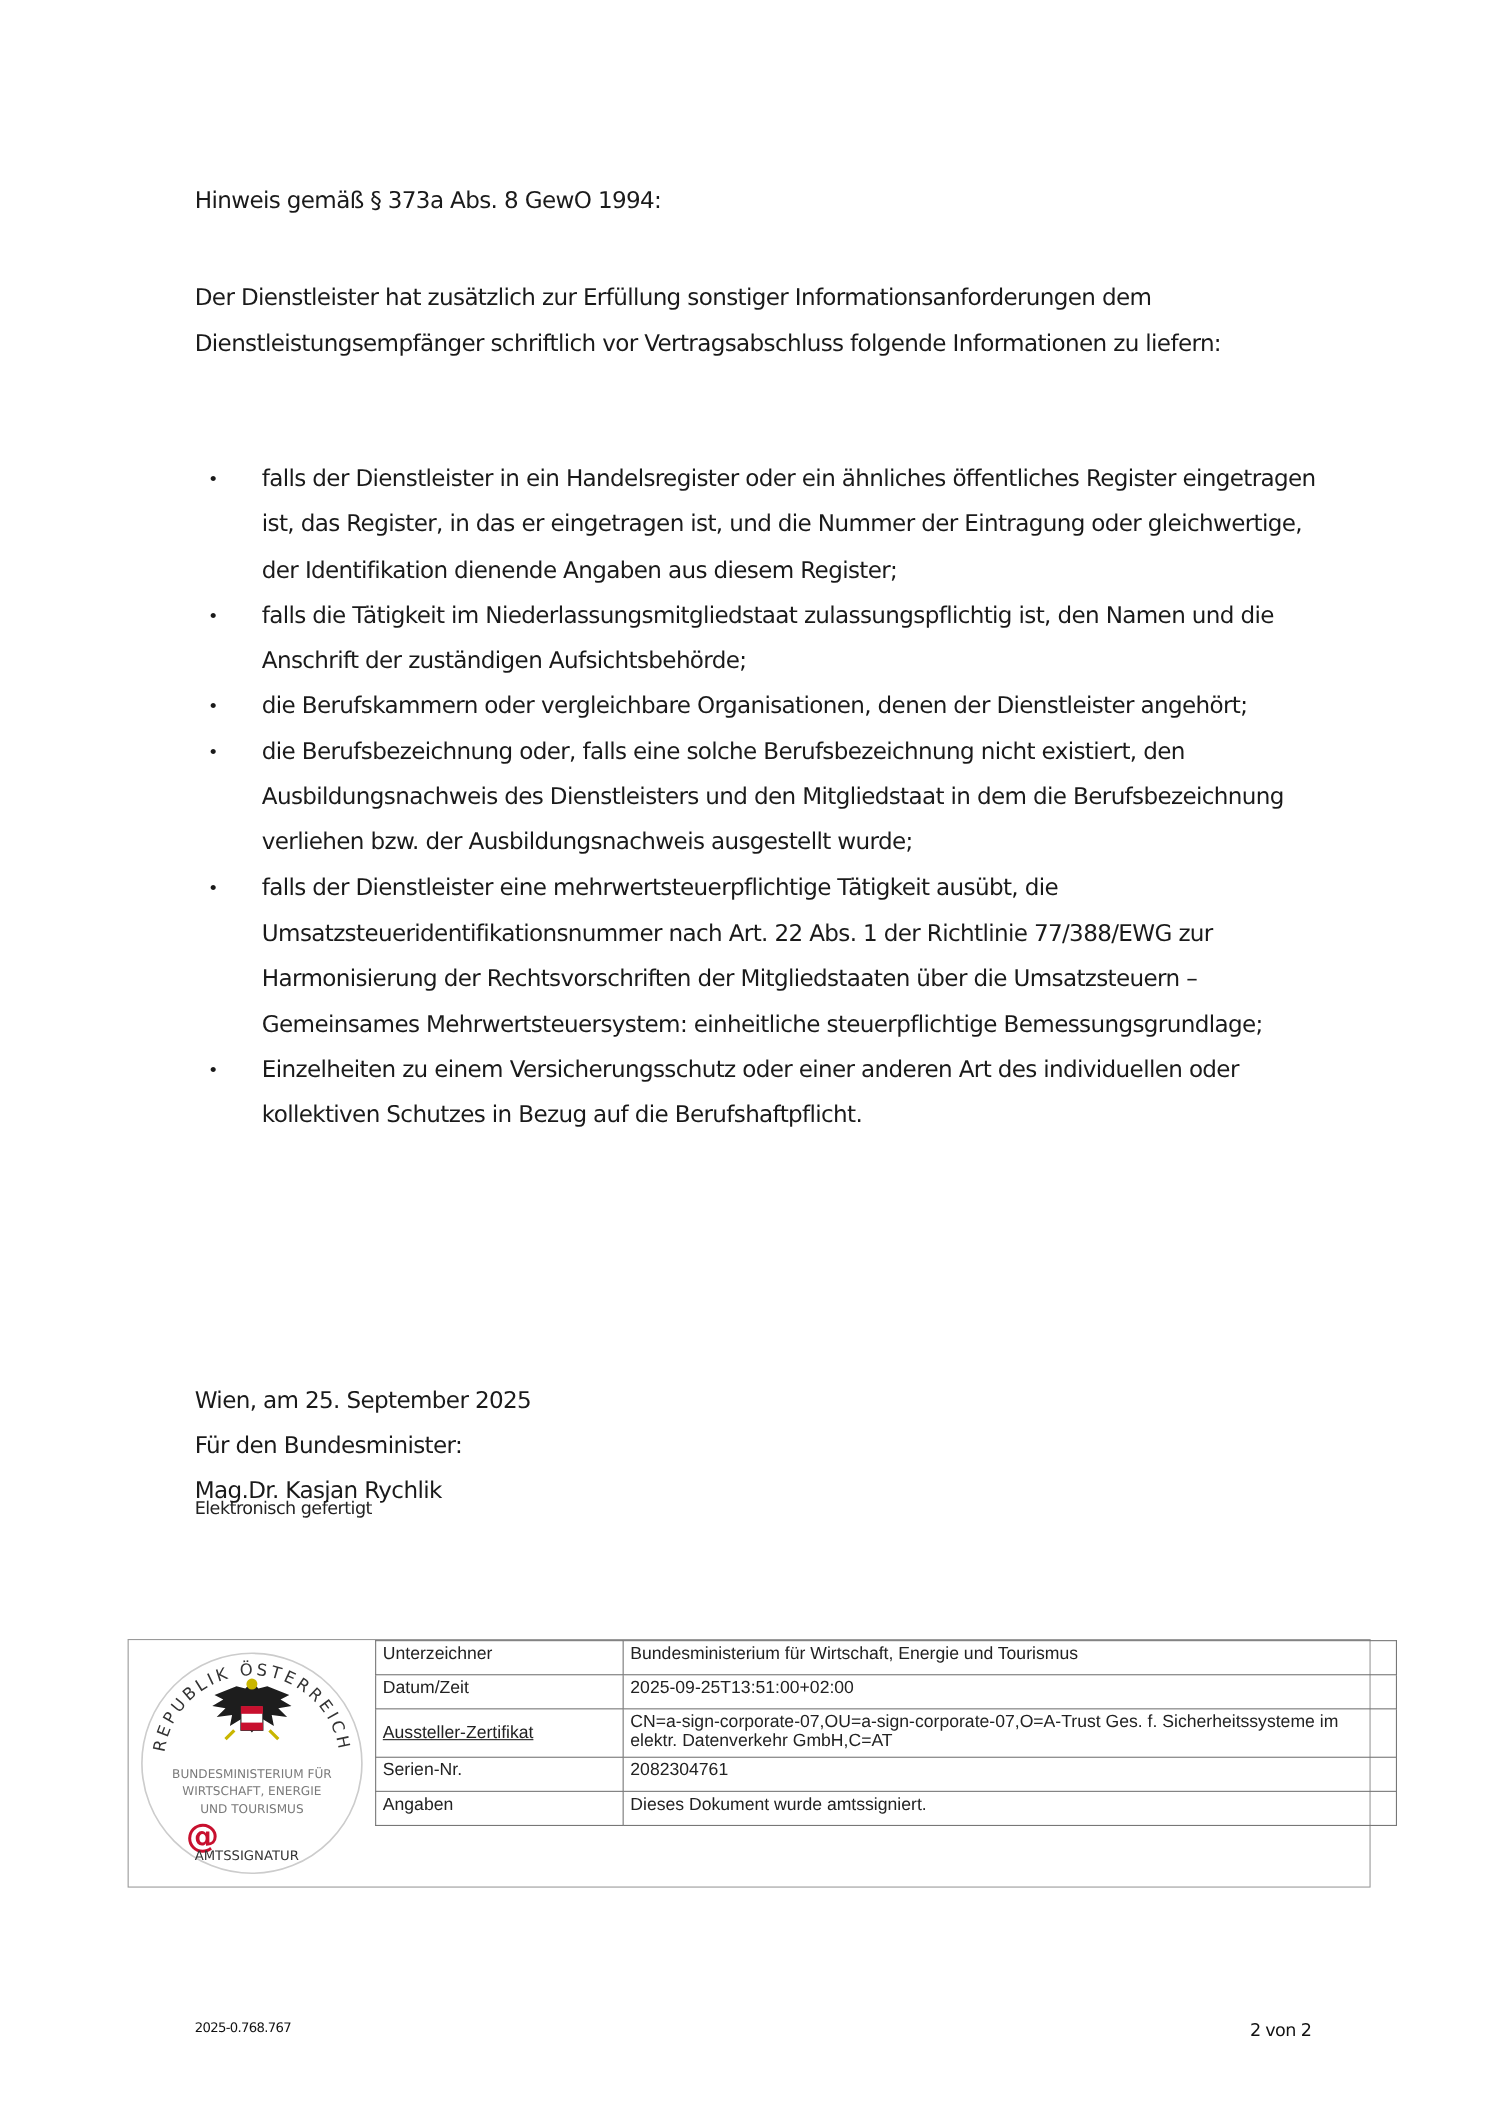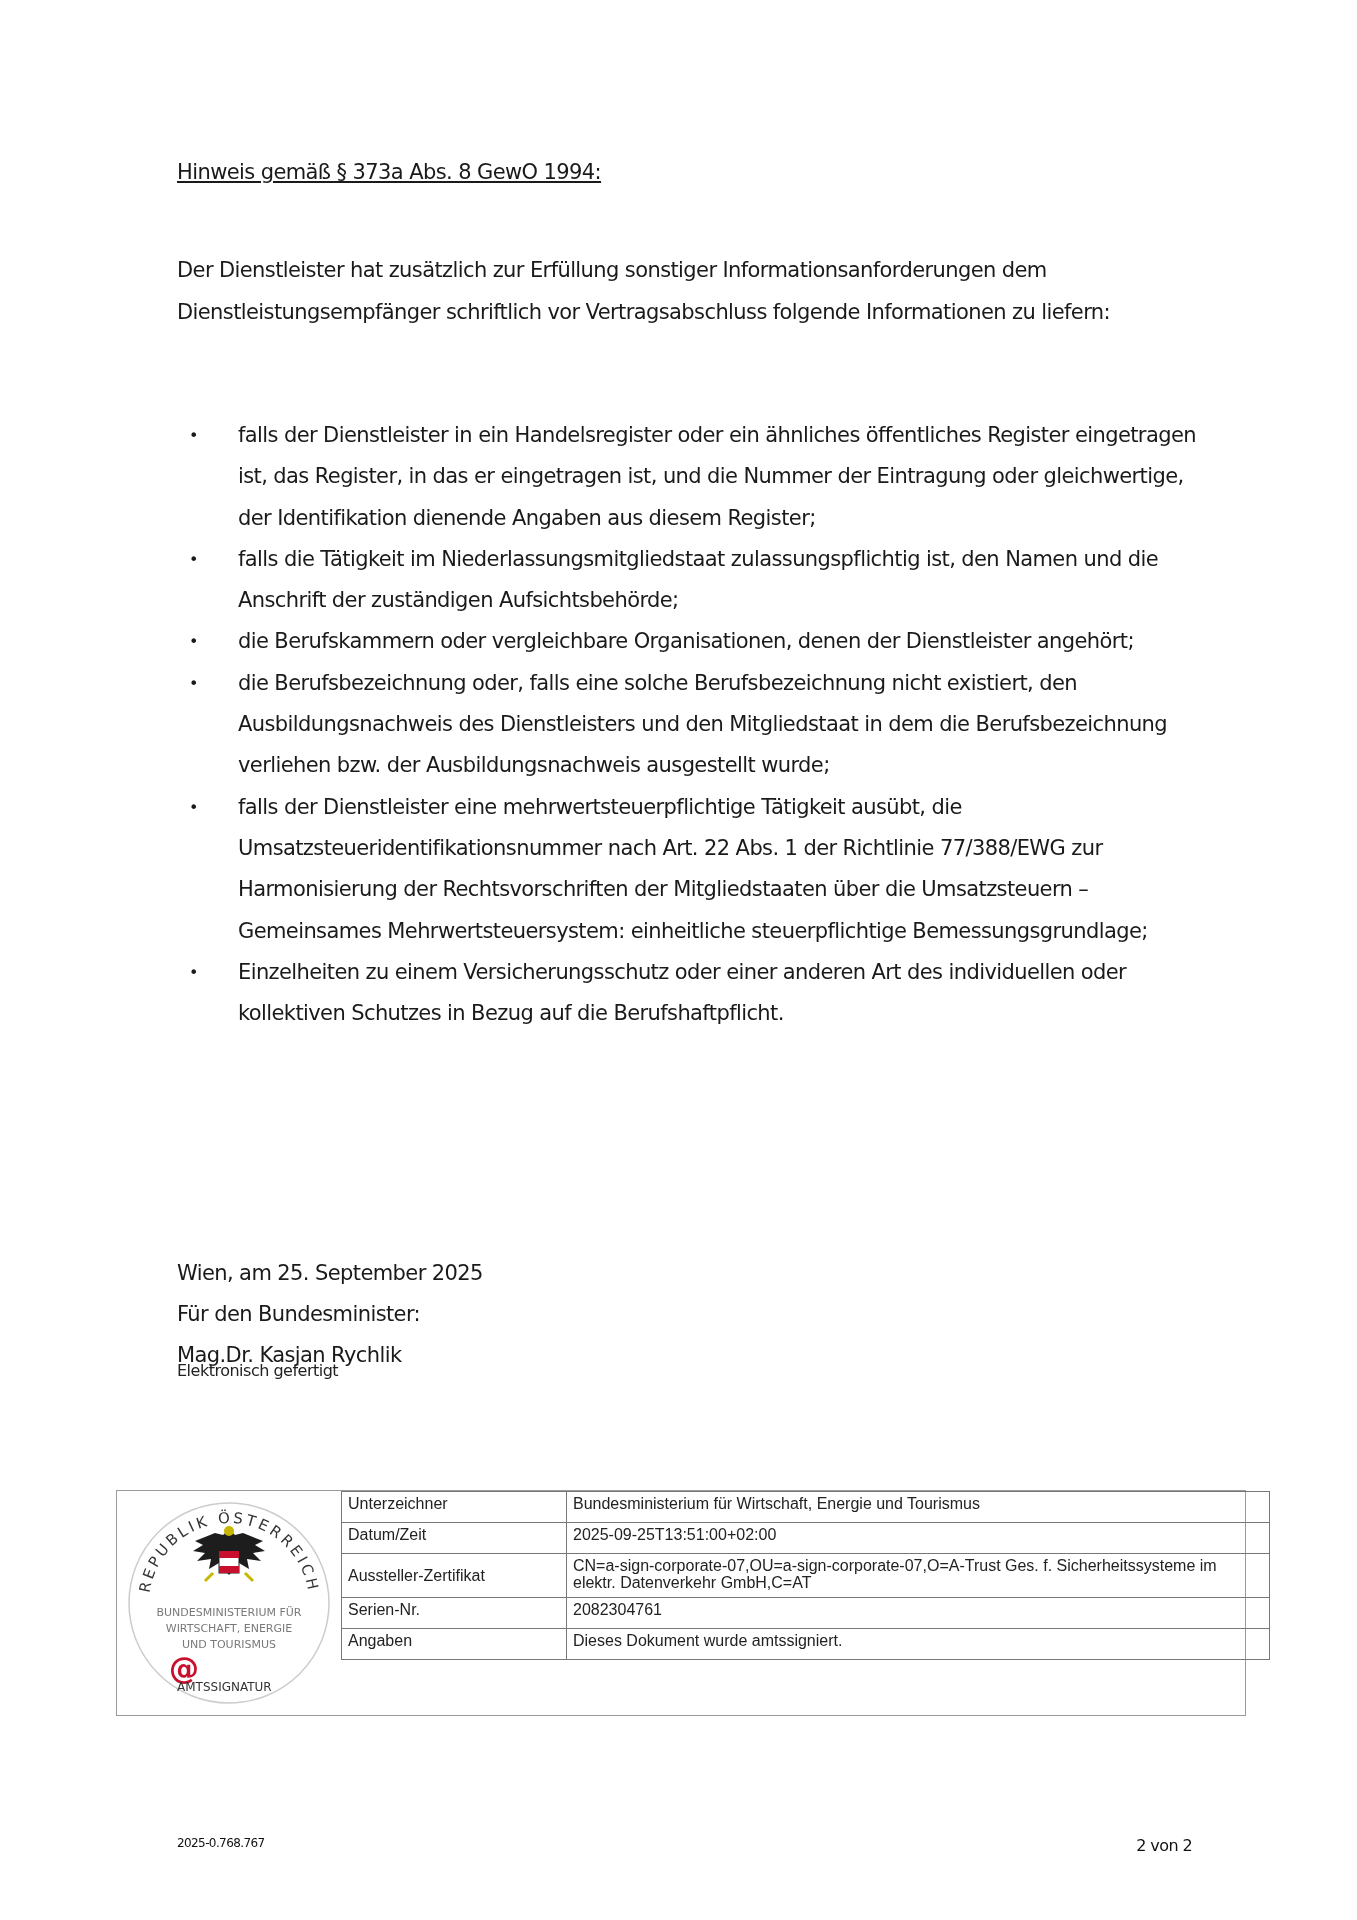--- a/index.html
+++ b/index.html
@@ -1,34 +1,34 @@
 <!DOCTYPE html>
 <html><head>
 <meta charset="utf-8">
 <style>
   html, body { margin: 0; padding: 0; background: #ffffff; }
   body { width: 1357px; height: 1920px; position: relative; overflow: hidden;
          font-family: "Liberation Sans", sans-serif; color: #111; }
   .body-text { font-family: "DejaVu Sans", sans-serif; font-size: 21px; letter-spacing: -0.6px; color: #1a1a1a; }
-  .heading { position: absolute; left: 177px; top: 160px; text-decoration: underline; }
+  .heading { position: absolute; left: 177px; top: 170px; }
   .intro { position: absolute; left: 177px; top: 250px; width: 1030px; line-height: 41.5px; }
   .bullets { position: absolute; left: 177px; top: 415px; width: 1040px; margin: 0; padding: 0; list-style: none; }
   .bullets li { position: relative; padding-left: 61px; line-height: 41.3px; }
   .bullets li .bullet { position: absolute; left: 12px; top: 0; font-size: 16px; }
   .closing { position: absolute; left: 177px; top: 1253px; line-height: 41px; }
   .efert { position: absolute; left: 177px; top: 1361px; font-family: "DejaVu Sans", sans-serif; font-size: 16px; letter-spacing: -0.5px; color: #222; }
   .sigbox { position: absolute; left: 116px; top: 1490px; width: 1130px; height: 226px; border: 1px solid #9a9a9a; box-sizing: border-box; }
   .seal { position: absolute; left: 0; top: 0; width: 224px; height: 224px; }
   .sigtable { position: absolute; left: 224px; top: 0; border-collapse: collapse; width: 929px; font-size: 16px; color: #222; }
   .sigtable td { border: 1px solid #777; padding: 3px 6px; vertical-align: top; line-height: 17px; }
   .sigtable td.k { width: 212px; }
   .sigtable tr.r1 td { height: 24px; }
   .sigtable tr.r2 td { height: 24px; margin-top: 37px; }
   .sigtable tr.r3 td { height: 37px; }
-  .sigtable tr.r3 td.k { vertical-align: middle; }
+  .sigtable tr.r3 td.k { vertical-align: middle; text-decoration: underline; }
   .sigtable tr.r4 td { height: 24px; }
   .sigtable tr.r5 td { height: 24px; }
   .sigtable tr.r6 td { height: 40px; line-height: 24px; padding-top: 0; }
   .footer-left { position: absolute; left: 177px; top: 1836px; font-family: "DejaVu Sans", sans-serif; font-size: 12px; letter-spacing: -0.6px; }
   .footer-right { position: absolute; right: 165px; top: 1836px; font-family: "DejaVu Sans", sans-serif; font-size: 16px; letter-spacing: -0.6px; }
 </style>
 </head>
 <body>
 
 <div class="heading body-text">Hinweis gemäß § 373a Abs. 8 GewO 1994:</div>

